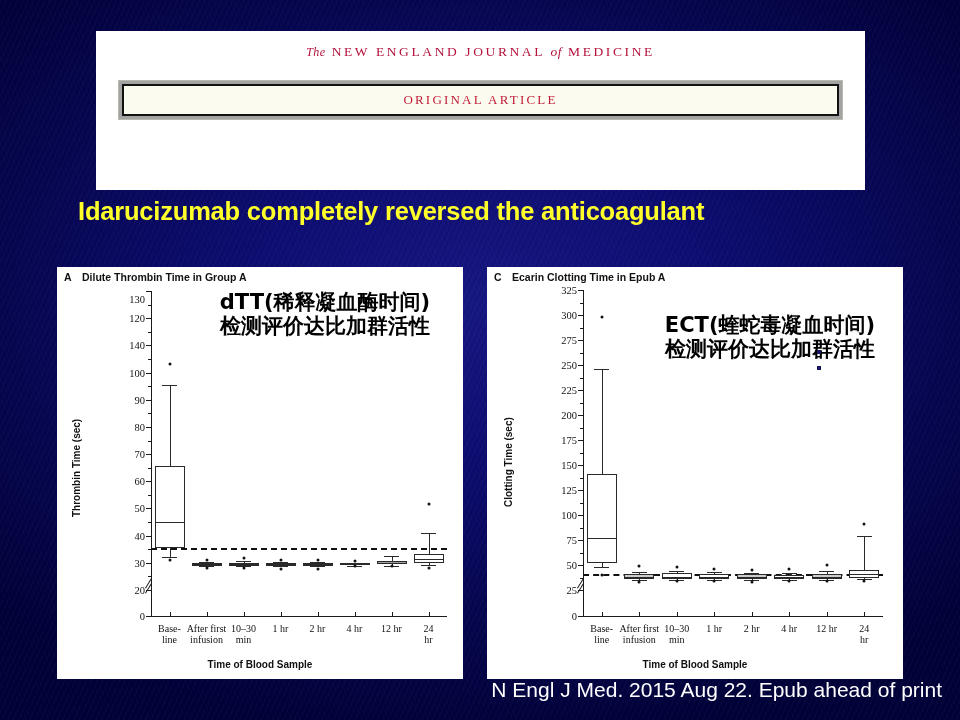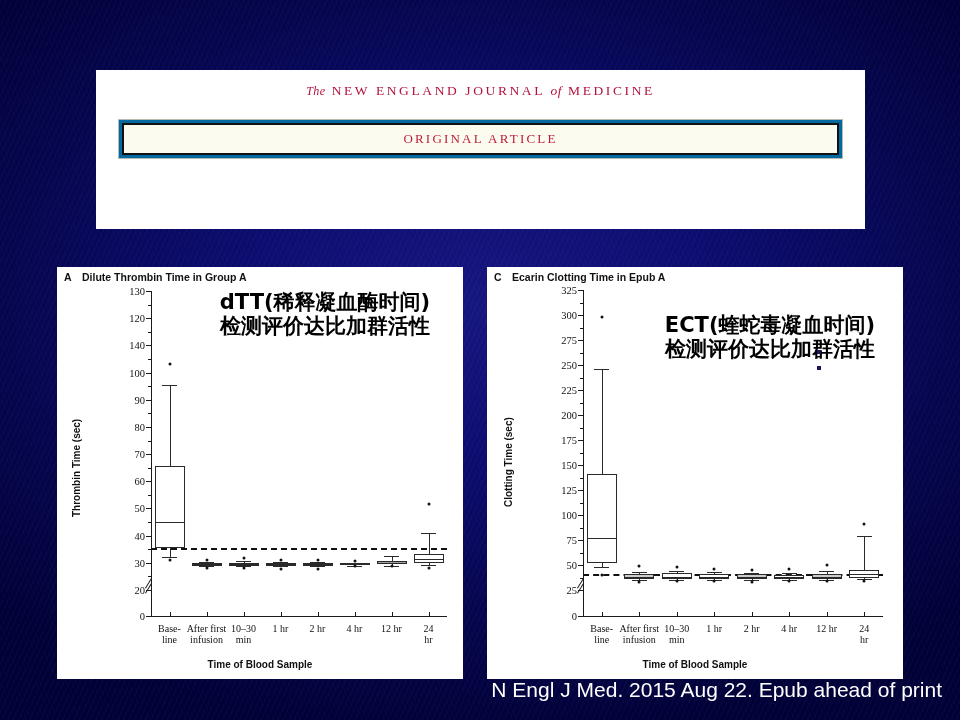--- a/index.html
+++ b/index.html
@@ -18,33 +18,33 @@
     content:"";position:absolute;inset:0;
     background:
       repeating-linear-gradient(115deg, rgba(255,255,255,.020) 0 2px, rgba(0,0,0,0) 2px 5px),
       repeating-linear-gradient(65deg, rgba(255,255,255,.014) 0 1px, rgba(0,0,0,0) 1px 4px);
     opacity:.9;
   }
 
   
   #nejm-banner{
     position:absolute;left:96px;top:31px;width:769px;height:159px;
-    background:#ffffff;overflow:hidden;margin-top:39px;
+    background:#ffffff;overflow:hidden;
   }
   #nejm-masthead{
     position:absolute;left:0;right:0;top:13px;text-align:center;
     font-family:"Liberation Serif",serif;
     font-size:13.5px;letter-spacing:2.6px;color:#b4123a;font-weight:400;
     white-space:nowrap;
   }
   #nejm-masthead .the{font-style:italic;letter-spacing:.5px;font-size:12px;}
   #nejm-masthead .of{font-style:italic;letter-spacing:.5px;text-transform:lowercase;}
   #oa-outer{
     position:absolute;left:22px;right:22px;top:49px;height:40px;
-    border:1px solid #b9b9b0;background:#0369a1;padding:2px;box-sizing:border-box;
+    border:1px solid #b9b9b0;background:#a3a3a3;padding:2px;box-sizing:border-box;
   }
   #oa-inner{
     position:absolute;inset:3px;border:2px solid #111;background:#fbfbf0;
     display:flex;align-items:center;justify-content:center;
   }
   #oa-label{
     font-family:"Liberation Serif",serif;
     font-size:13px;letter-spacing:2.2px;color:#c01b37;white-space:nowrap;
   }
   #nejm-title{
@@ -171,20 +171,21 @@
     <span>MEDICINE</span>
   </div>
   <div id="oa-outer">
     <div id="oa-inner">
       <span id="oa-label">ORIGINAL ARTICLE</span>
     </div>
   </div>
 </div>
 
 <div id="headline">
+  <div>Idarucizumab completely reversed the anticoagulant</div>
 </div>
 
 <div id="fig-a" class="fig-card">
   <span class="panel-letter">A</span>
   <span class="panel-title">Dilute Thrombin Time in Group A</span>
 
   <div id="annot-a" class="cn-annot">
     <div class="l1">dTT(稀释凝血酶时间)</div>
     <div class="l2">检测评价达比加群活性</div>
   </div>
@@ -211,21 +212,21 @@
       <span class="ylabel-txt" style="top: 135.909px;">80</span>
       <div class="ytick" style="top: 108.727px;"></div>
       <span class="ylabel-txt" style="top: 108.727px;">90</span>
       <div class="ytick" style="top: 81.5455px;"></div>
       <span class="ylabel-txt" style="top: 81.5455px;">100</span>
       <div class="ytick" style="top: 54.3636px;"></div>
       <span class="ylabel-txt" style="top: 54.3636px;">140</span>
       <div class="ytick" style="top: 27.1818px;"></div>
       <span class="ylabel-txt" style="top: 27.1818px;">120</span>
       <div class="ytick" style="top: 0px;"></div>
-      <span class="ylabel-txt" style="top: 0px;">130</span>
+      <span class="ylabel-txt" style="top: 8px;">130</span>
       <div class="ytick minor" style="top: 285.409px;"></div>
       <div class="ytick minor" style="top: 258.227px;"></div>
       <div class="ytick minor" style="top: 231.045px;"></div>
       <div class="ytick minor" style="top: 203.864px;"></div>
       <div class="ytick minor" style="top: 176.682px;"></div>
       <div class="ytick minor" style="top: 149.5px;"></div>
       <div class="ytick minor" style="top: 122.318px;"></div>
       <div class="ytick minor" style="top: 95.1364px;"></div>
       <div class="ytick minor" style="top: 67.9545px;"></div>
       <div class="ytick minor" style="top: 40.7727px;"></div>

